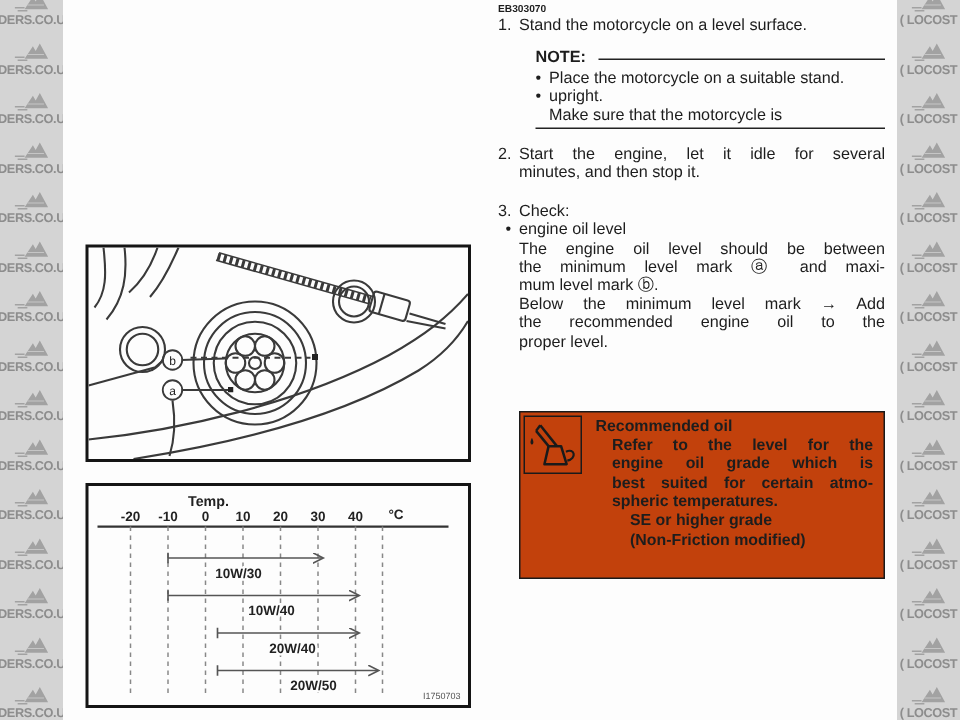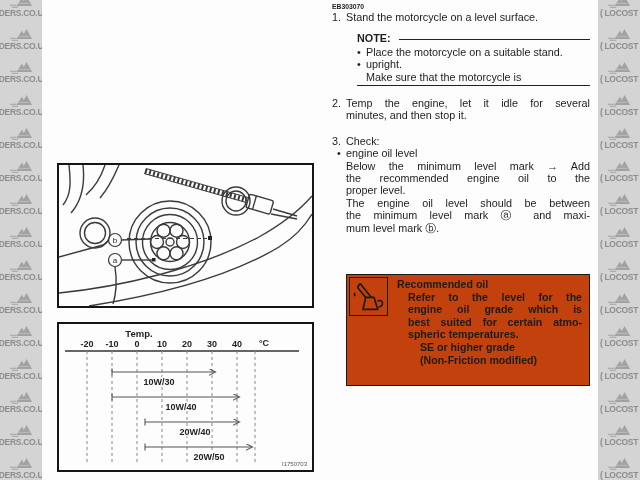--- a/index.html
+++ b/index.html
@@ -208,42 +208,42 @@
           <div class="para">
               <div>upright.</div>
               <div>Make sure that the motorcycle is</div>
             </div>
         </div>
       </div>
 
       <div class="step mb13">
         <span class="num">2.</span>
         <div class="sbody para">
-            <div>Temp the engine, let it idle for several</div>
+            <div>Start the engine, let it idle for several</div>
             <div>minutes, and then stop it.</div>
           </div>
       </div>
 
       <div class="step mb0">
         <span class="num">3.</span>
         <div class="sbody">
           <div>Check:</div>
           <div class="bullet hang">
             <span class="dot">•</span>
             <div>engine oil level</div>
           </div>
           <div class="para">
+              <div>The engine oil level should be between</div>
+              <div>the minimum level mark ⓐ and maxi-</div>
+              <div>mum level mark ⓑ.</div>
+            </div>
+          <div class="para">
               <div>Below the minimum level mark → Add</div>
               <div>the recommended engine oil to the</div>
               <div>proper level.</div>
-            </div>
-          <div class="para">
-              <div>The engine oil level should be between</div>
-              <div>the minimum level mark ⓐ and maxi-</div>
-              <div>mum level mark ⓑ.</div>
             </div>
         </div>
       </div>
     </div>
 
     <div class="oil-box">
       <div class="oil-icon-box">
         <svg viewBox="0 0 40 40" fill="none" stroke="#1a1a1a" stroke-width="1.8" stroke-linejoin="round">
           <path d="M14 34 L17 21 L26 21 L30 34 Z"></path>
           <path d="M17 21 L8 10"></path>

